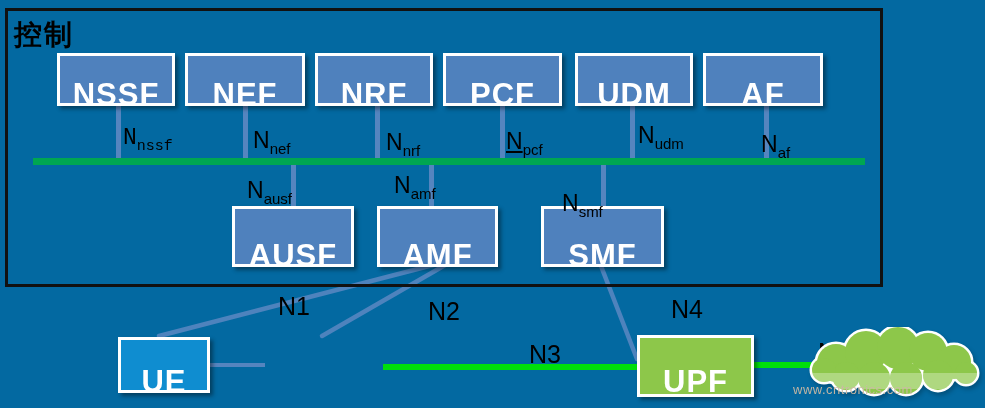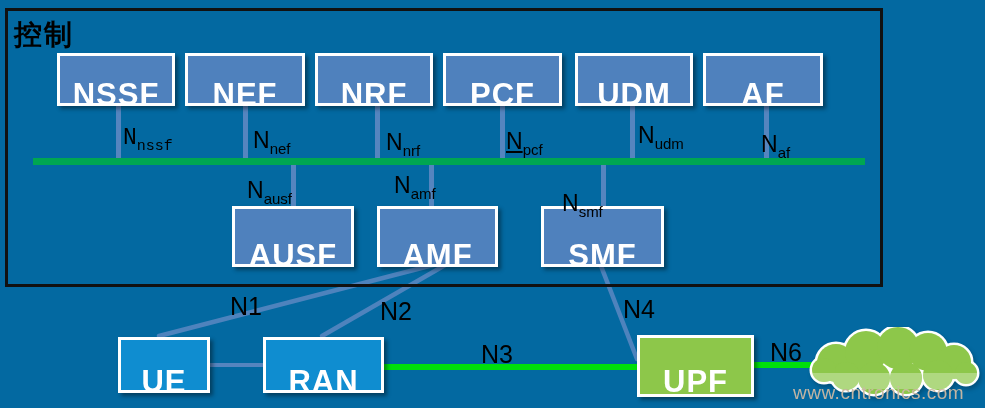--- a/index.html
+++ b/index.html
@@ -25,26 +25,26 @@
   .green{background:var(--node-green);}
   
   .vline{position:absolute;width:5px;background:var(--connector-blue);}
   .hline-blue{position:absolute;height:4px;background:var(--connector-blue);}
   .bus{position:absolute;left:33px;top:158px;width:832px;height:7px;background:var(--bus-green);}
   .gline{position:absolute;height:6px;background:var(--data-line-green);}
   
   .nlbl{position:absolute;color:#000;font-size:23px;line-height:1;white-space:nowrap;}
   .nlbl sub{font-size:15px;line-height:1;}
   
-  .rlbl{position:absolute;color:#000;font-size:25px;line-height:1;}
+  .rlbl{position:absolute;color:#000;font-size:25px;line-height:1;margin-left:48px;}
   svg.overlay{position:absolute;left:0;top:0;pointer-events:none;}
   .diag{stroke:var(--connector-blue);stroke-width:4.5;stroke-linecap:round;fill:none;opacity:.92;}
   .cloud-wrap{position:absolute;left:806px;top:327px;filter:drop-shadow(2px 3px 2px rgba(0,0,0,.22));}
   .watermark{
-    position:absolute;left:793px;top:383px;width:192px;font-size:19px;line-height:1;
+    position:absolute;left:793px;top:383px;width:192px;font-size:13px;line-height:1;
     color:#ccb9a4;opacity:.95;letter-spacing:.5px;white-space:nowrap;
   }
 </style>
 </head>
 <body>
 
 <div id="stage">
 
   <svg class="overlay" width="985" height="408" viewBox="0 0 985 408">
     <line class="diag" x1="437" y1="264" x2="159" y2="336"></line>
@@ -113,23 +113,20 @@
 
   <span class="rlbl" style="left:230px;top:294px;">N1</span>
   <span class="rlbl" style="left:380px;top:299px;">N2</span>
   <span class="rlbl" style="left:481px;top:342px;">N3</span>
   <span class="rlbl" style="left:623px;top:297px;">N4</span>
   <span class="rlbl" style="left:770px;top:340px;">N6</span>
 
   <div class="node bright" style="left:118px;top:337px;width:92px;height:56px;text-align:right;">
       <span>UE</span>
     </div>
-  <div class="node bright" style="left:263px;top:337px;width:121px;height:56px;">
-      <span>RAN</span>
-    </div>
   <div class="node green" style="left:637px;top:335px;width:117px;height:62px;text-align:center;">
       <span style="margin-bottom:-3px;">UPF</span>
     </div>
 
   <div class="cloud-wrap">
     <svg width="178" height="72" viewBox="0 0 178 72">
       <defs>
         <clipPath id="cloudclip">
           <circle cx="30" cy="36" r="19"></circle>
             <circle cx="60" cy="25" r="21"></circle>

